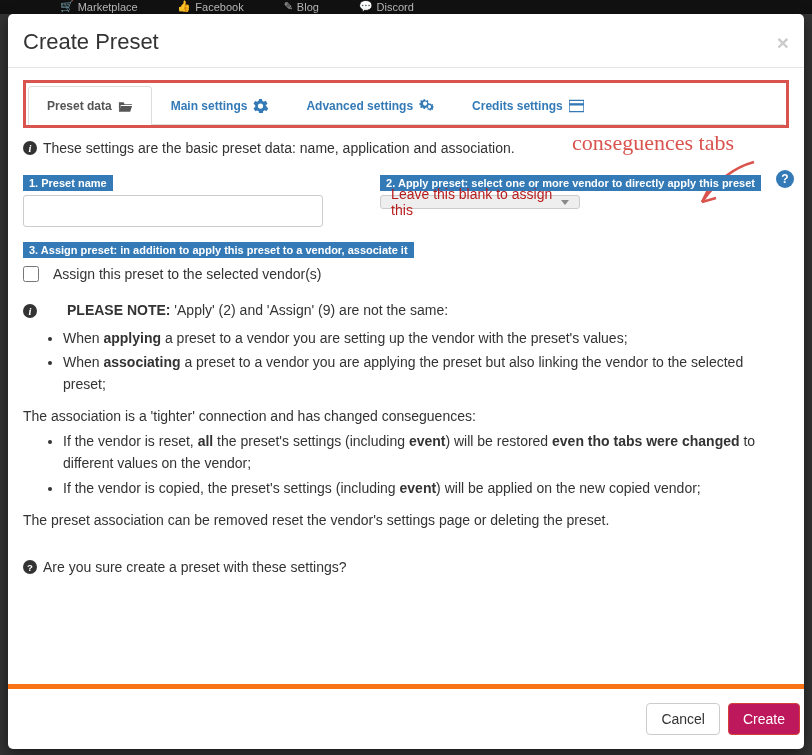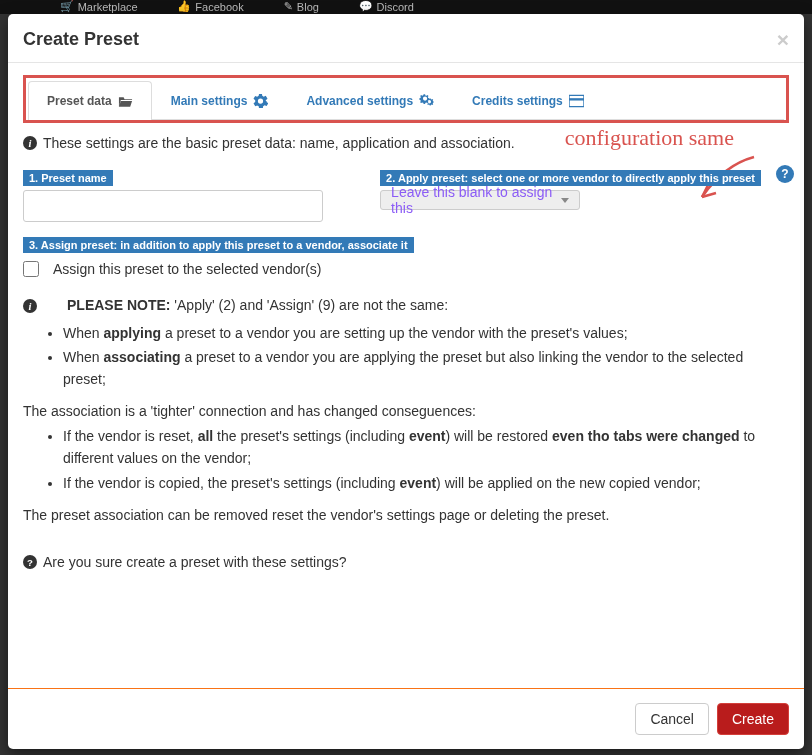--- a/index.html
+++ b/index.html
@@ -2,52 +2,52 @@
 <html><head>
 <meta charset="utf-8">
 <style>
   * { box-sizing: border-box; margin: 0; padding: 0; }
   body { font-family: "Helvetica Neue", Helvetica, Arial, sans-serif; font-size: 14px; color: #333; background: #555; width: 812px; height: 755px; overflow: hidden; position: relative; }
   .backdrop { position: absolute; inset:0; background:#333; }
   .navfrag { position:absolute; top:0; left:0; right:0; height:14px; background:#111; display:flex; gap:40px; padding-left:60px; color:#bbb; font-size:11px; align-items:flex-start; }
   .navfrag span { display:inline-flex; gap:4px; align-items:center; }
   .modal { position:absolute; top:14px; left:8px; right:8px; bottom:6px; background:#fff; border-radius:5px; box-shadow:0 5px 15px rgba(0,0,0,.5); display:flex; flex-direction:column; }
   .modal-header { padding:15px 15px 12px; border-bottom:1px solid #e5e5e5; display:flex; align-items:center; justify-content:space-between; }
-  .modal-title { font-size:18px; font-weight:700; color:#333; }
+  .modal-title { font-size:22px; font-weight:400; color:#333; }
   .close-x { color:#ccc; font-size:21px; font-weight:700; line-height:1; cursor:pointer; background:none; border:none; }
   .modal-body { padding:12px 15px; flex:1; overflow:auto; position:relative; }
   .intro { color:#333; margin-bottom:32px; line-height:1.4; }
   .annot-label { position:absolute; top:62px; right:70px; color:#d9534f; font-size:22px; font-family:"Comic Sans MS","Segoe Script",cursive; }
   .annot-arrow { position:absolute; top:92px; right:40px; width:70px; height:50px; }
   .tabs-wrap { border:3px solid #d9534f; padding:3px 2px 0 2px; margin-bottom:12px; }
   .tabs { display:flex; border-bottom:1px solid #ddd; }
   .tab { padding:12px 18px; color:#337ab7; font-weight:700; cursor:pointer; display:flex; gap:6px; align-items:center; border:1px solid transparent; border-bottom:none; border-radius:4px 4px 0 0; margin-bottom:-1px; font-size:12px; }
   .tab.active { color:#555; background:#fff; border-color:#ddd; }
   .icon { width:15px; height:14px; display:inline-block; }
   .section-note { display:flex; gap:6px; align-items:center; margin:10px 0 18px; }
   .info-icn { width:14px; height:14px; }
   .row { display:flex; gap:30px; align-items:flex-start; margin-bottom:14px; }
   .col { flex:1; position:relative; }
   .col.right { flex:1.25; }
   .fld-label { background:#337ab7; color:#fff; font-size:11px; font-weight:700; padding:2px 6px; border-radius:0; display:inline-block; margin-bottom:4px; }
   .input { width:300px; height:32px; border:1px solid #ccc; border-radius:3px; padding:6px 10px; font-size:14px; }
-  .select-like { width:200px; height:20px; border:1px solid #ccc; border-radius:3px; background:#eee; color:#8b5cf6; padding:6px 10px; font-size:14px; display:flex; align-items:center; justify-content:space-between; cursor:pointer; }
+  .select-like { width:200px; height:14px; border:1px solid #ccc; border-radius:3px; background:#eee; color:#b91c1c; padding:6px 10px; font-size:14px; display:flex; align-items:center; justify-content:space-between; cursor:pointer; }
   .help-badge { position:absolute; right:-5px; top:-4px; width:18px; height:18px; border-radius:50%; background:#337ab7; color:#fff; font-size:12px; font-weight:700; display:flex; align-items:center; justify-content:center; }
   .chk-row { display:flex; gap:14px; align-items:center; margin-top:4px; margin-bottom:18px; }
   .chk { width:16px; height:16px; }
   .note-block { line-height:1.55; }
   .note-title { display:flex; gap:6px; align-items:center; margin-bottom:6px; }
   .note-title b { font-weight:700;padding-left:24px; }
   ul.b { list-style:disc; padding-left:40px; margin:4px 0 10px; }
   ul.b li { margin:3px 0; }
   .confirm { display:flex; gap:6px; align-items:center; margin-top:28px; }
-  .modal-footer { border-top:1px solid #f97316; padding:14px 15px; display:flex; justify-content:flex-end; gap:8px; }
+  .modal-footer { border-top:5px solid #f97316; padding:14px 4px; display:flex; justify-content:flex-end; gap:8px; }
   .btn { padding:7px 14px; border-radius:4px; font-size:14px; cursor:pointer; border:1px solid transparent; }
   .btn-default { background:#fff; border-color:#ccc; color:#333; }
-  .btn-danger { background:#b91c1c; border-color:#d43f3a; color:#fff; }
+  .btn-danger { background:#be185d; border-color:#d43f3a; color:#fff; }
   .caret { width:0; height:0; border-left:4px solid transparent; border-right:4px solid transparent; border-top:5px solid #888; }
 </style>
 </head>
 <body>
 
 <div class="backdrop"></div>
 
 <div class="navfrag">
   <span>🛒 <span>Marketplace</span></span>
   <span>👍 <span>Facebook</span></span>
@@ -58,21 +58,21 @@
 <div class="modal">
 
   <div class="modal-header">
     <div class="modal-title">Create Preset</div>
     <button class="close-x">×</button>
   </div>
 
   <div class="modal-body">
 
 
-    <div class="annot-label">configuration same</div>
+    <div class="annot-label">conseguences tabs</div>
     <svg class="annot-arrow" viewBox="0 0 70 50">
       <path d="M60 2 Q30 10 8 42" stroke="#d9534f" stroke-width="2.5" fill="none"></path>
       <path d="M8 42 L14 30 M8 42 L22 38" stroke="#d9534f" stroke-width="2.5" fill="none"></path>
     </svg>
 
     <div class="tabs-wrap">
       <div class="tabs">
         <div class="tab active">
           <span>Preset data</span>
           <svg class="icon" viewBox="0 0 16 14">

